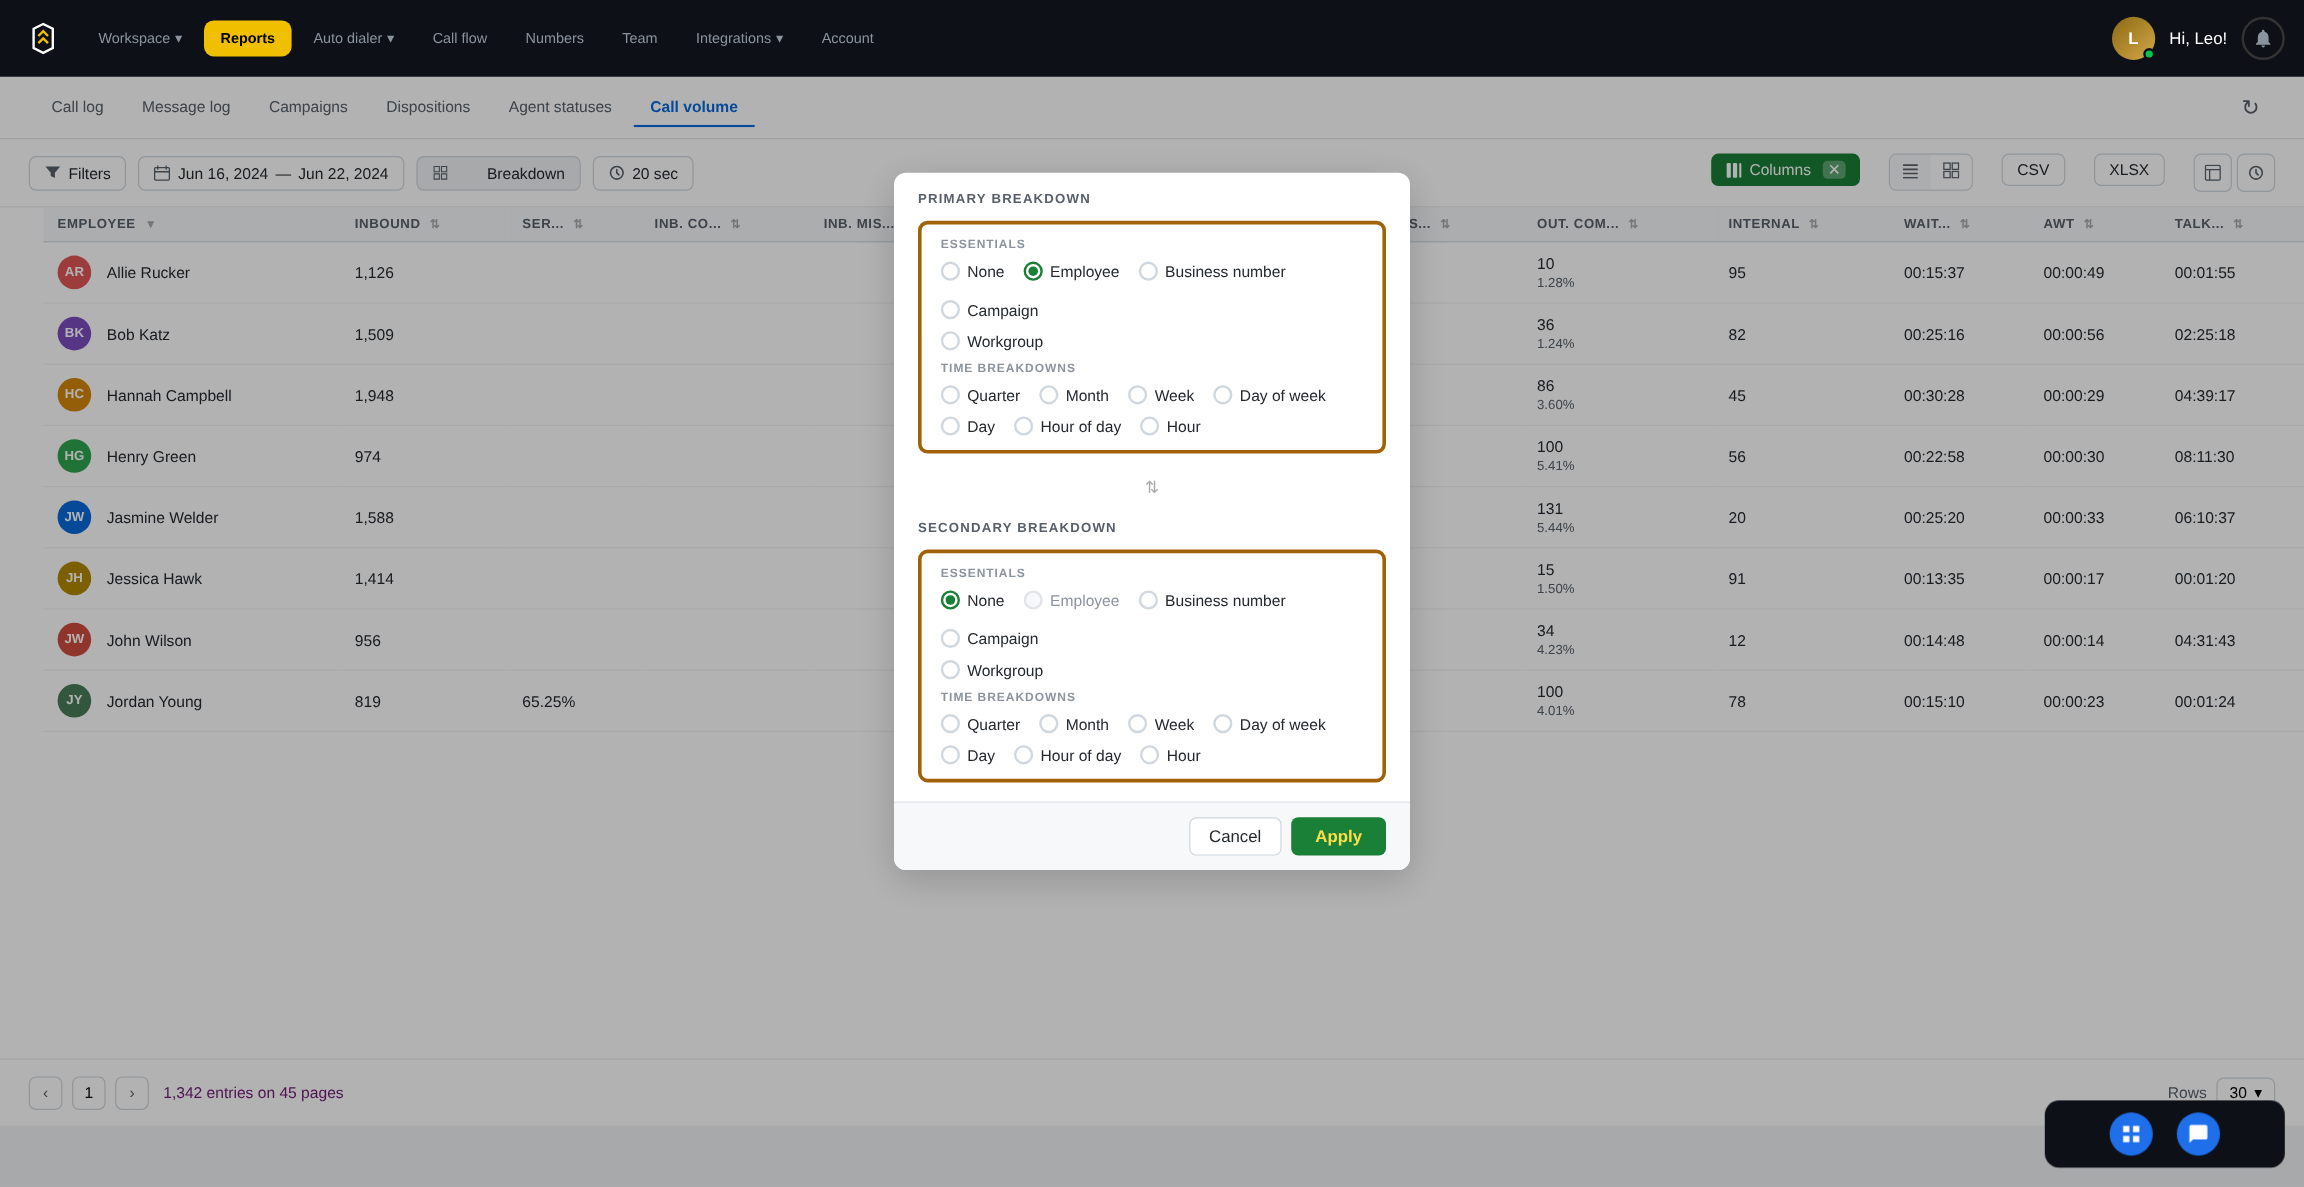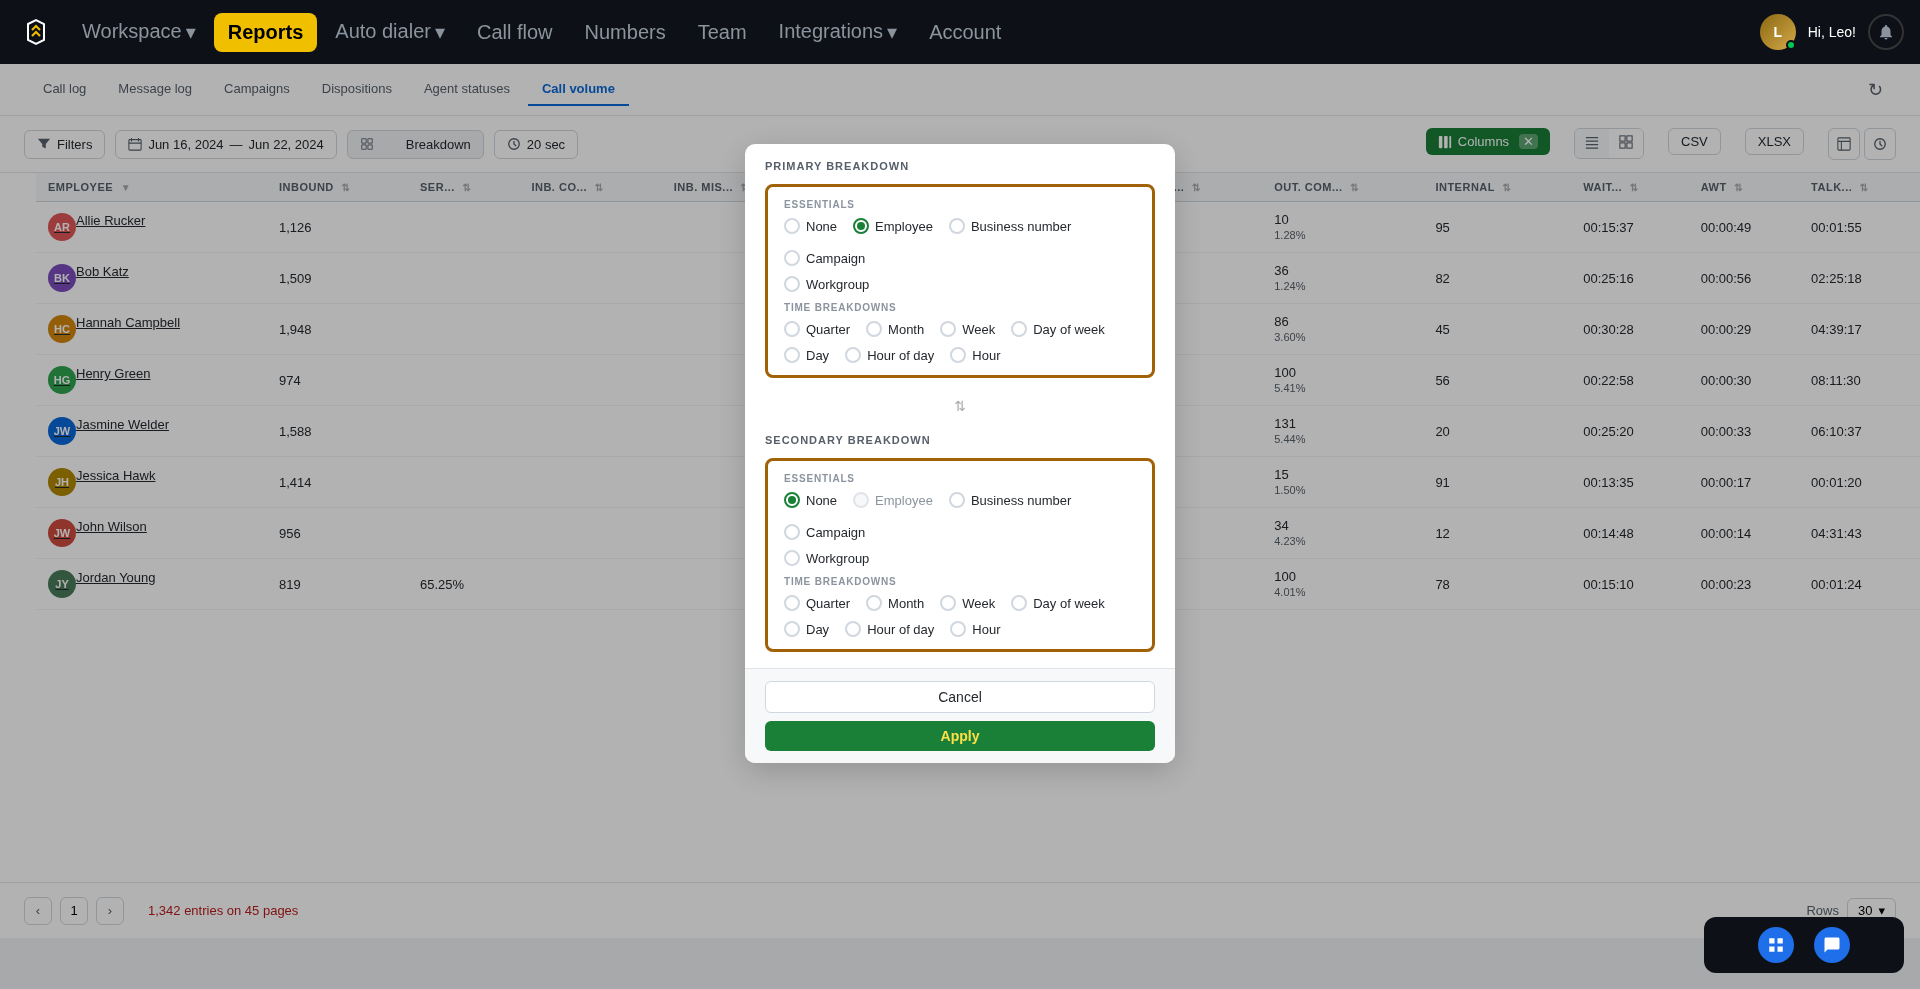--- a/index.html
+++ b/index.html
@@ -6,22 +6,22 @@
     body { font-family: -apple-system, BlinkMacSystemFont, 'Segoe UI', sans-serif; background: #f0f2f5; overflow: hidden; width: 1920px; height: 989px; }
 
     
     .topnav {
       display: flex; align-items: center; background: #0d1117; height: 64px;
       padding: 0 16px; gap: 4px; position: relative; z-index: 10;
     }
     .topnav-logo { width: 40px; height: 40px; margin-right: 8px; display: flex; align-items: center; justify-content: center; }
     .topnav-logo svg { width: 32px; height: 32px; }
     .nav-item {
-      color: #8b949e; font-size: 20px; font-weight: 500; padding: 8px 14px;
-      cursor: pointer; border-radius: 6px; display: flex; align-items: flex-start; gap: 4px;
+      color: #8b949e; font-size: 12px; font-weight: 500; padding: 8px 14px;
+      cursor: pointer; border-radius: 6px; display: flex; align-items: flex-end; gap: 4px;
       white-space: nowrap;
     }
     .nav-item.active { background: #f0c000; color: #000; font-weight: 700; border-radius: 8px; }
     .nav-spacer { flex: 1; }
     .nav-right { display: flex; align-items: center; gap: 12px; }
     .nav-hi { color: #fff; font-size: 14px; font-weight: 500; }
     .nav-bell { width: 36px; height: 36px; border-radius: 50%; border: 2px solid #333; display: flex; align-items: center; justify-content: center; cursor: pointer; }
     .nav-bell svg { width: 18px; height: 18px; fill: #8b949e; }
     .nav-avatar-img { width: 36px; height: 36px; border-radius: 50%; background: linear-gradient(135deg, #8B6914, #D4A847); display: flex; align-items: center; justify-content: center; color: #fff; font-weight: 700; font-size: 14px; position: relative; }
     .nav-dot { width: 10px; height: 10px; background: #00c851; border-radius: 50%; position: absolute; bottom: 0; right: 0; border: 2px solid #0d1117; }
@@ -70,33 +70,33 @@
     .data-table { width: 100%; border-collapse: collapse; font-size: 13px; min-width: 1800px; }
     .data-table thead th {
       background: #f6f8fa; border-bottom: 1px solid #d0d7de; padding: 8px 12px;
       text-align: left; font-weight: 600; color: #57606a; font-size: 11px;
       text-transform: uppercase; letter-spacing: 0.5px; white-space: nowrap;
       position: sticky; top: 0; z-index: 1;
     }
     .data-table thead th .sort-icon { color: #aaa; margin-left: 4px; font-size: 10px; }
     .data-table tbody tr { border-bottom: 1px solid #f0f2f5; }
     .data-table tbody td { padding: 10px 12px; color: #24292f; }
-    .employee-cell { display: flex; align-items: flex-start; gap: 0; text-decoration: underline; }
+    .employee-cell { display: flex; align-items: center; gap: 13px; }
     .emp-avatar { width: 28px; height: 28px; border-radius: 50%; display: flex; align-items: center; justify-content: center; font-size: 11px; font-weight: 700; color: #fff; flex-shrink: 0; }
     .emp-name { font-size: 13px; color: #24292f; }
     .num-sub { font-size: 11px; color: #57606a; }
 
     
     .bottombar {
       background: #fff; border-top: 1px solid #e1e4e8; padding: 10px 24px;
       display: flex; align-items: center; gap: 8px; height: 56px;
     }
     .page-btn { width: 28px; height: 28px; border: 1px solid #d0d7de; border-radius: 6px; display: flex; align-items: center; justify-content: center; cursor: pointer; background: #fff; color: #57606a; font-size: 13px; }
     .page-num { width: 28px; height: 28px; border: 1px solid #d0d7de; border-radius: 6px; display: flex; align-items: center; justify-content: center; font-size: 13px; background: #fff; }
-    .entries-text { color: #b91c1c; font-size: 13px; margin-left: 16px; }
+    .entries-text { color: #701a75; font-size: 13px; margin-left: 4px; }
     .rows-label { color: #57606a; font-size: 13px; margin-left: auto; }
     .rows-select { display: flex; align-items: center; border: 1px solid #d0d7de; border-radius: 6px; padding: 4px 10px; font-size: 13px; gap: 6px; cursor: pointer; background: #fff; }
 
     
     .modal-overlay {
       position: fixed; top: 64px; left: 0; right: 0; bottom: 0;
       background: rgba(0,0,0,0.3); z-index: 100;
       display: flex; align-items: flex-start; justify-content: center;
     }
     .modal {
@@ -124,21 +124,21 @@
     }
     .radio-circle.checked { border-color: #1a7f37; }
     .radio-circle.checked::after { content: ''; width: 8px; height: 8px; background: #1a7f37; border-radius: 50%; display: block; }
     .radio-circle.disabled { border-color: #e1e4e8; background: #f6f8fa; }
     .radio-label { font-size: 13px; color: #24292f; }
     .radio-label.disabled { color: #8b949e; }
 
     
     .modal-footer {
       padding: 12px 20px; background: #f6f8fa; display: flex; justify-content: flex-end;
-      gap: 8px; border-top: 1px solid #e1e4e8; flex-direction: column;
+      gap: 8px; border-top: 1px solid #e1e4e8;
     }
     .btn-cancel {
       padding: 7px 16px; border: 1px solid #d0d7de; border-radius: 6px;
       background: #fff; font-size: 14px; cursor: pointer; color: #24292f;
     }
     .btn-apply {
       padding: 7px 20px; border: none; border-radius: 6px;
       background: #1a7f37; color: #fde047; font-size: 14px; font-weight: 600; cursor: pointer;
     }
 

